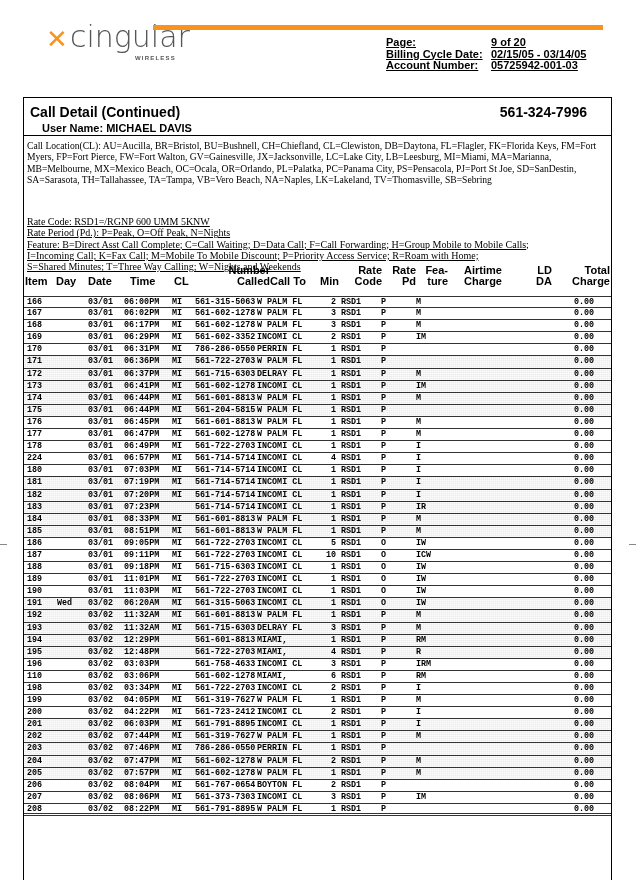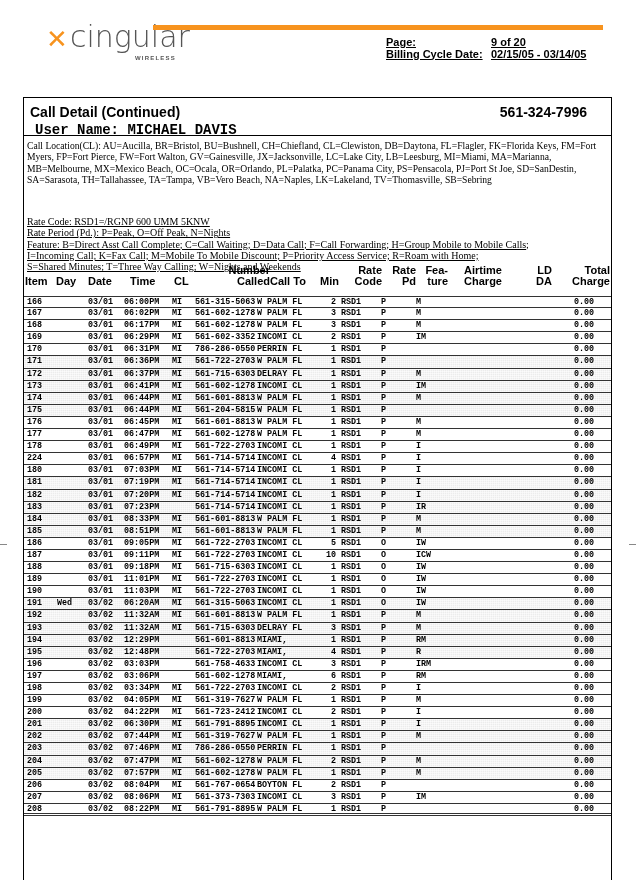--- a/index.html
+++ b/index.html
@@ -15,21 +15,21 @@
   .orange-bar { position: absolute; left: 153px; top: 25px; width: 450px; height: 5px; background: #f7931e; }
 
   .page-info { position: absolute; left: 386px; top: 37px; font-size: 11px; font-weight: bold; line-height: 11.5px; }
   .page-info .row { display: flex; text-decoration: underline; }
   .page-info .lbl { width: 105px; }
 
   .main-box { position: absolute; left: 23px; top: 97px; width: 589px; height: 800px; border: 1px solid #000; }
   .title-row { position: absolute; left: 0; top: 0; width: 100%; height: 38px; border-bottom: 1px solid #000; }
   .title { position: absolute; left: 6px; top: 6px; font-size: 14px; font-weight: bold; }
   .phone { position: absolute; right: 24px; top: 6px; font-size: 14px; font-weight: bold; }
-  .user { position: absolute; left: 11px; top: 24px; font-size: 14px; font-weight: bold; font-family: Liberation Mono, monospace; }
+  .user { position: absolute; left: 18px; top: 24px; font-size: 11px; font-weight: bold; font-family: Liberation Sans, sans-serif; }
 
   .legend { position: absolute; left: 3px; top: 42px; width: 580px; font-family: "Liberation Serif", serif; font-size: 9.6px; line-height: 11.3px; }
   .legend2 { position: absolute; left: 3px; top: 118px; width: 580px; font-family: "Liberation Serif", serif; font-size: 10px; line-height: 11.3px; text-decoration: underline; }
 
   .thead { position: absolute; left: 0; top: 166px; width: 100%; height: 24px; font-size: 11px; font-weight: bold; line-height: 11px; }
   .thead span { position: absolute; text-align: right; }
 
   .tbody { position: absolute; left: 0; top: 198px; width: 100%; }
   .trow { position: relative; height: 12.1px; border-bottom: 1px solid #333; font-family: "Liberation Mono", monospace; font-size: 8.4px; font-weight: bold; line-height: 11px; }
   .trow.shade { background-color: #ececec; background-image: repeating-linear-gradient(0deg, rgba(255,255,255,0.5) 0 1px, transparent 1px 2px), repeating-linear-gradient(90deg, rgba(255,255,255,0.5) 0 1px, transparent 1px 2px); }
@@ -66,20 +66,24 @@
 <div class="orange-bar"></div>
 
 <div class="page-info">
   <div class="row">
       <span class="lbl">Page:</span>
       <span>9 of 20</span>
     </div>
   <div class="row">
       <span class="lbl">Billing Cycle Date:</span>
       <span>02/15/05 - 03/14/05</span>
+    </div>
+  <div class="row">
+      <span class="lbl">Account Number:</span>
+      <span>05725942-001-03</span>
     </div>
 </div>
 
 <div class="edge-tick" style="left:0;"></div>
 <div class="edge-tick" style="right:0;"></div>
 
 <div class="main-box">
   <div class="title-row">
     <span class="title">Call Detail (Continued)</span>
     <span class="phone">561-324-7996</span>
@@ -625,21 +629,21 @@
     <span class="c-to">INCOMI CL</span>
     <span class="c-min">3</span>
     <span class="c-rate">RSD1</span>
     <span class="c-pd">P</span>
     <span class="c-feat">IRM</span>
     <span class="c-air"></span>
     <span class="c-ld"></span>
     <span class="c-total">0.00</span>
   </div>
       <div class="trow">
-    <span class="c-item">197</span>
+    <span class="c-item">110</span>
     <span class="c-day"></span>
     <span class="c-date">03/02</span>
     <span class="c-time">03:06PM</span>
     <span class="c-cl"></span>
     <span class="c-num">561-602-1278</span>
     <span class="c-to">MIAMI,</span>
     <span class="c-min">6</span>
     <span class="c-rate">RSD1</span>
     <span class="c-pd">P</span>
     <span class="c-feat">RM</span>
@@ -692,21 +696,21 @@
     <span class="c-pd">P</span>
     <span class="c-feat">I</span>
     <span class="c-air"></span>
     <span class="c-ld"></span>
     <span class="c-total">0.00</span>
   </div>
       <div class="trow shade">
     <span class="c-item">201</span>
     <span class="c-day"></span>
     <span class="c-date">03/02</span>
-    <span class="c-time">06:30PM</span>
+    <span class="c-time">06:03PM</span>
     <span class="c-cl">MI</span>
     <span class="c-num">561-791-8895</span>
     <span class="c-to">INCOMI CL</span>
     <span class="c-min">1</span>
     <span class="c-rate">RSD1</span>
     <span class="c-pd">P</span>
     <span class="c-feat">I</span>
     <span class="c-air"></span>
     <span class="c-ld"></span>
     <span class="c-total">0.00</span>

